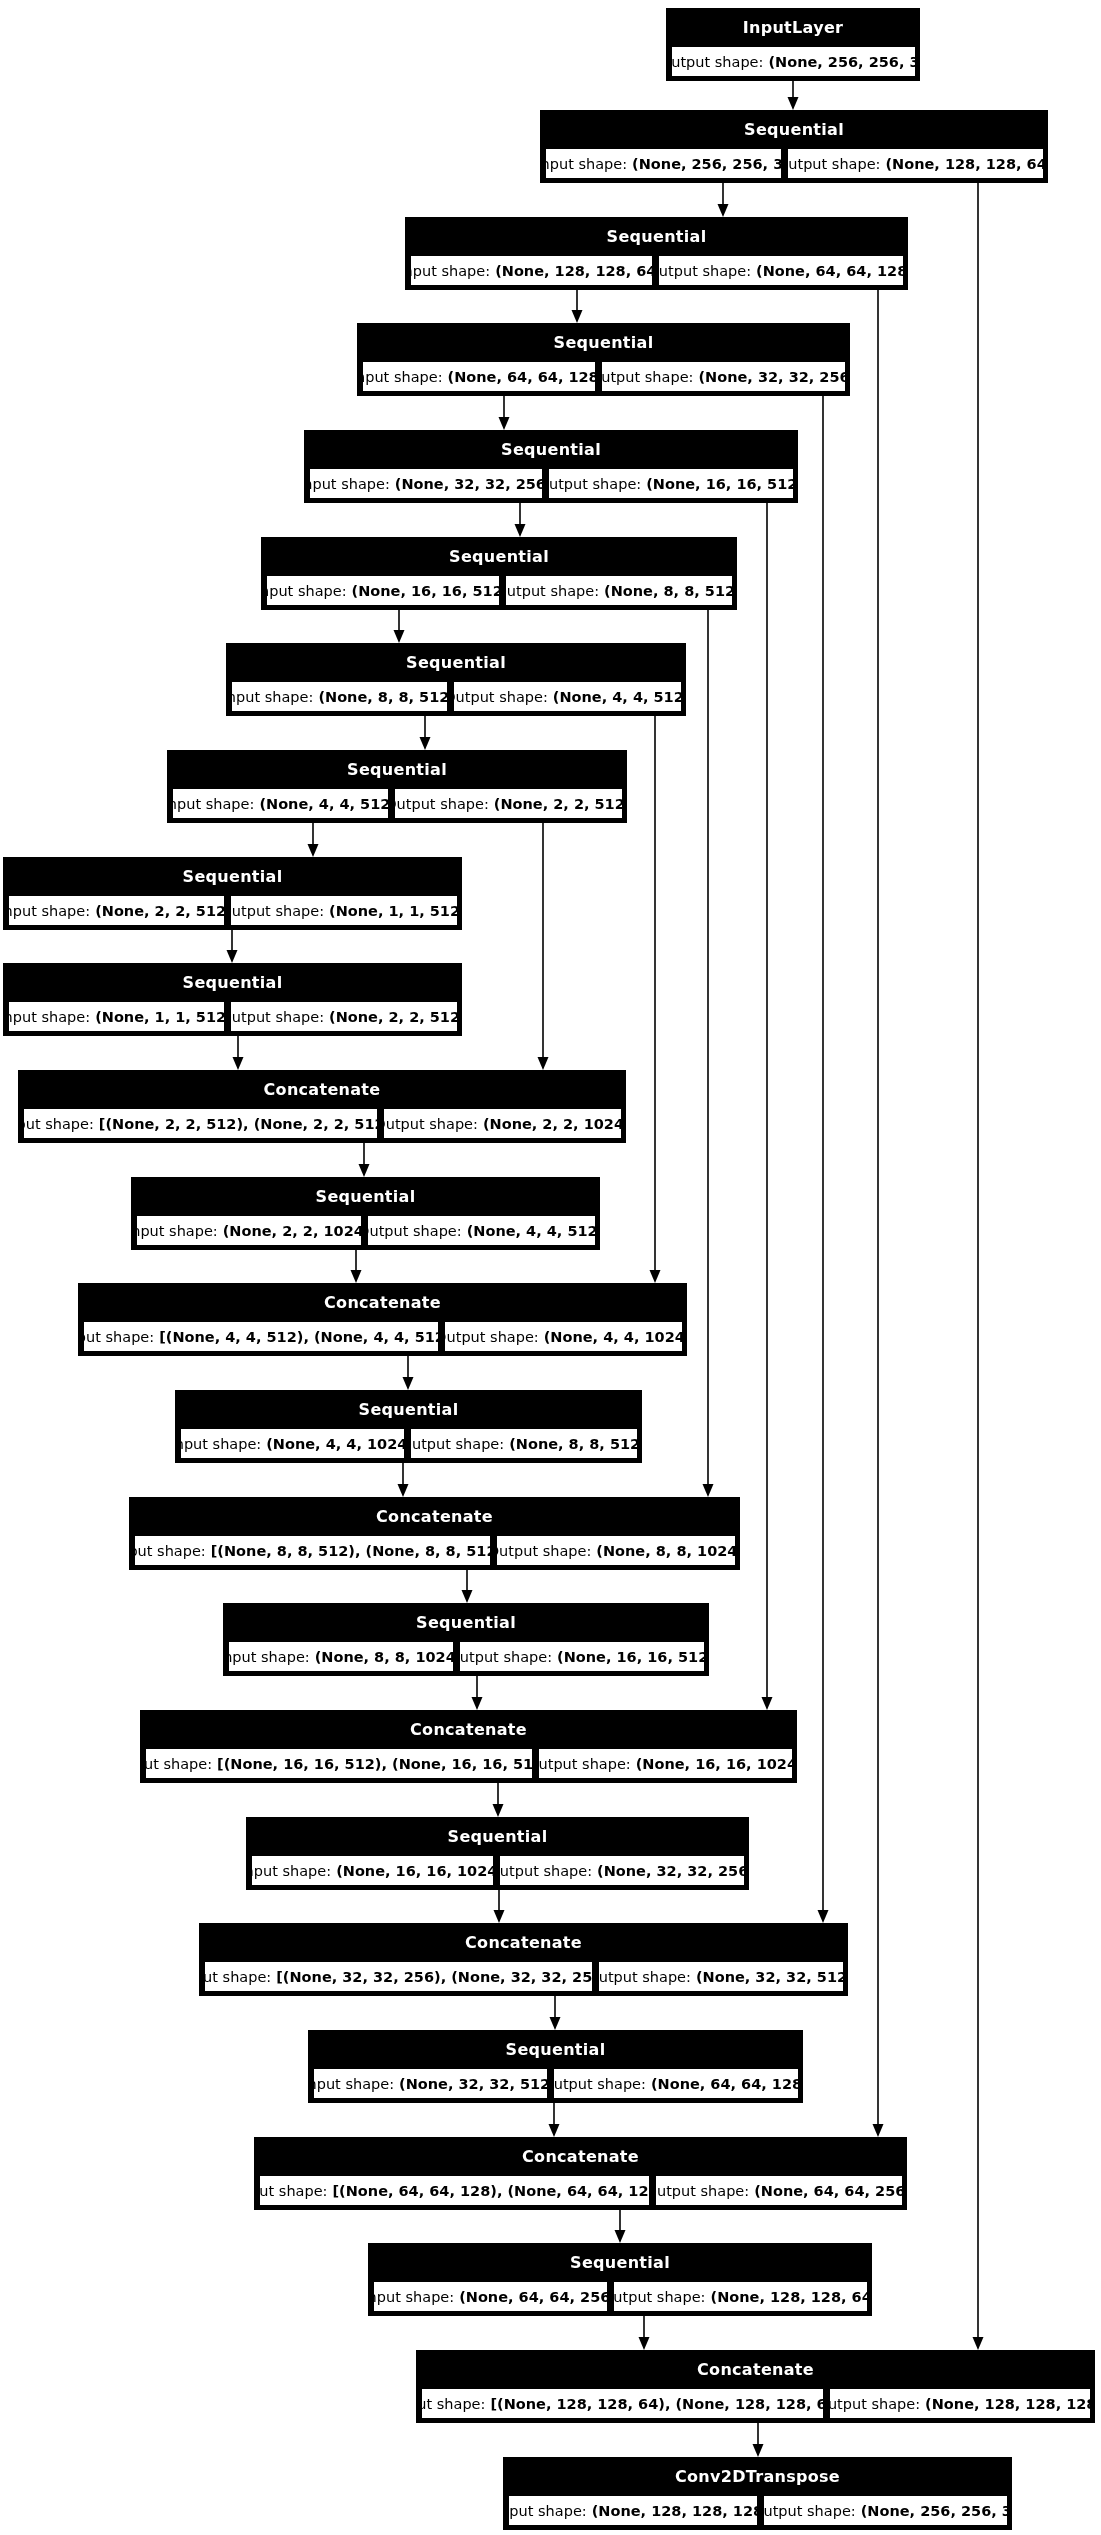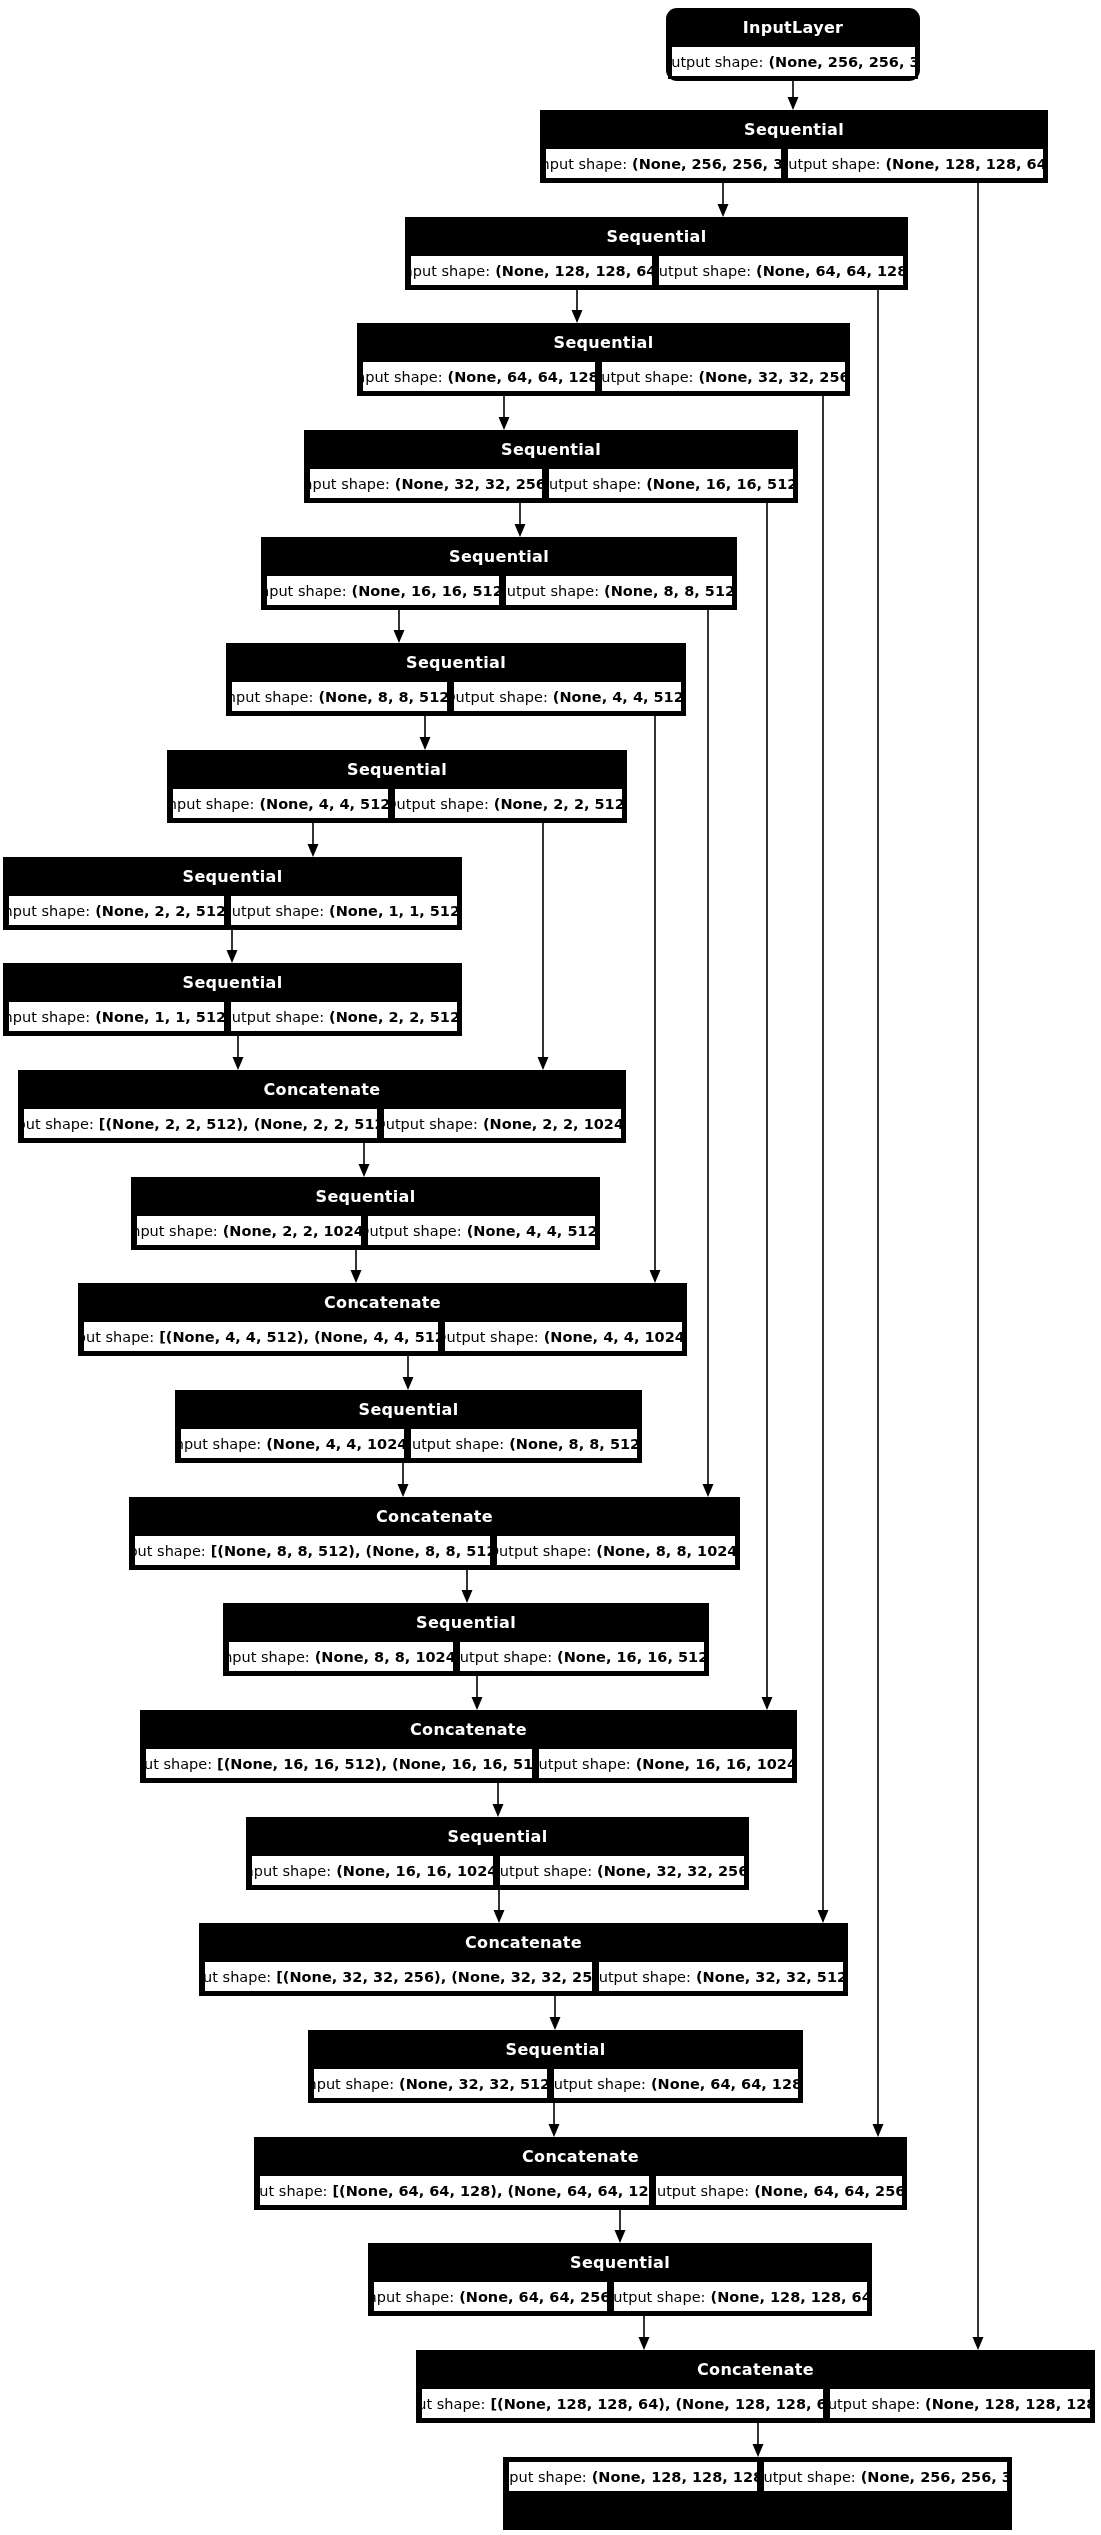--- a/index.html
+++ b/index.html
@@ -107,21 +107,21 @@
       <line x1="767" y1="503" x2="767" y2="1701" stroke="#000000" stroke-width="1.6"></line>
       <polygon points="761.5,1697 772.5,1697 767,1710" fill="#000000"></polygon>
       <line x1="823" y1="396" x2="823" y2="1914" stroke="#000000" stroke-width="1.6"></line>
       <polygon points="817.5,1910 828.5,1910 823,1923" fill="#000000"></polygon>
       <line x1="878" y1="290" x2="878" y2="2128" stroke="#000000" stroke-width="1.6"></line>
       <polygon points="872.5,2124 883.5,2124 878,2137" fill="#000000"></polygon>
       <line x1="978" y1="183" x2="978" y2="2341" stroke="#000000" stroke-width="1.6"></line>
       <polygon points="972.5,2337 983.5,2337 978,2350" fill="#000000"></polygon>
     </svg>
   <div id="nodes">
-      <div class="node" style="left: 666px; top: 8px; width: 254px; border-radius: 11px;">
+      <div class="node" style="left: 666px; top: 8px; width: 254px;">
     <div class="node-title">InputLayer</div>
     <div class="node-cells">
           <div class="cell" style="flex-grow: 32;">
     <span class="shape-label">Output shape:</span>
     <span class="shape-value">(None, 256, 256, 3)</span>
   </div>
         </div>
   </div>
       <div class="node" style="left: 540px; top: 110px; width: 508px;">
     <div class="node-title">Sequential</div>
@@ -403,20 +403,21 @@
     <span class="shape-label">Input shape:</span>
     <span class="shape-value">[(None, 128, 128, 64), (None, 128, 128, 64)]</span>
   </div>
           <div class="cell" style="flex-grow: 34;">
     <span class="shape-label">Output shape:</span>
     <span class="shape-value">(None, 128, 128, 128)</span>
   </div>
         </div>
   </div>
       <div class="node" style="left: 503px; top: 2457px; width: 509px;">
+    <div class="node-title">Conv2DTranspose</div>
     <div class="node-cells">
           <div class="cell" style="flex-grow: 33;">
     <span class="shape-label">Input shape:</span>
     <span class="shape-value">(None, 128, 128, 128)</span>
   </div>
           <div class="cell" style="flex-grow: 32;">
     <span class="shape-label">Output shape:</span>
     <span class="shape-value">(None, 256, 256, 3)</span>
   </div>
         </div>

